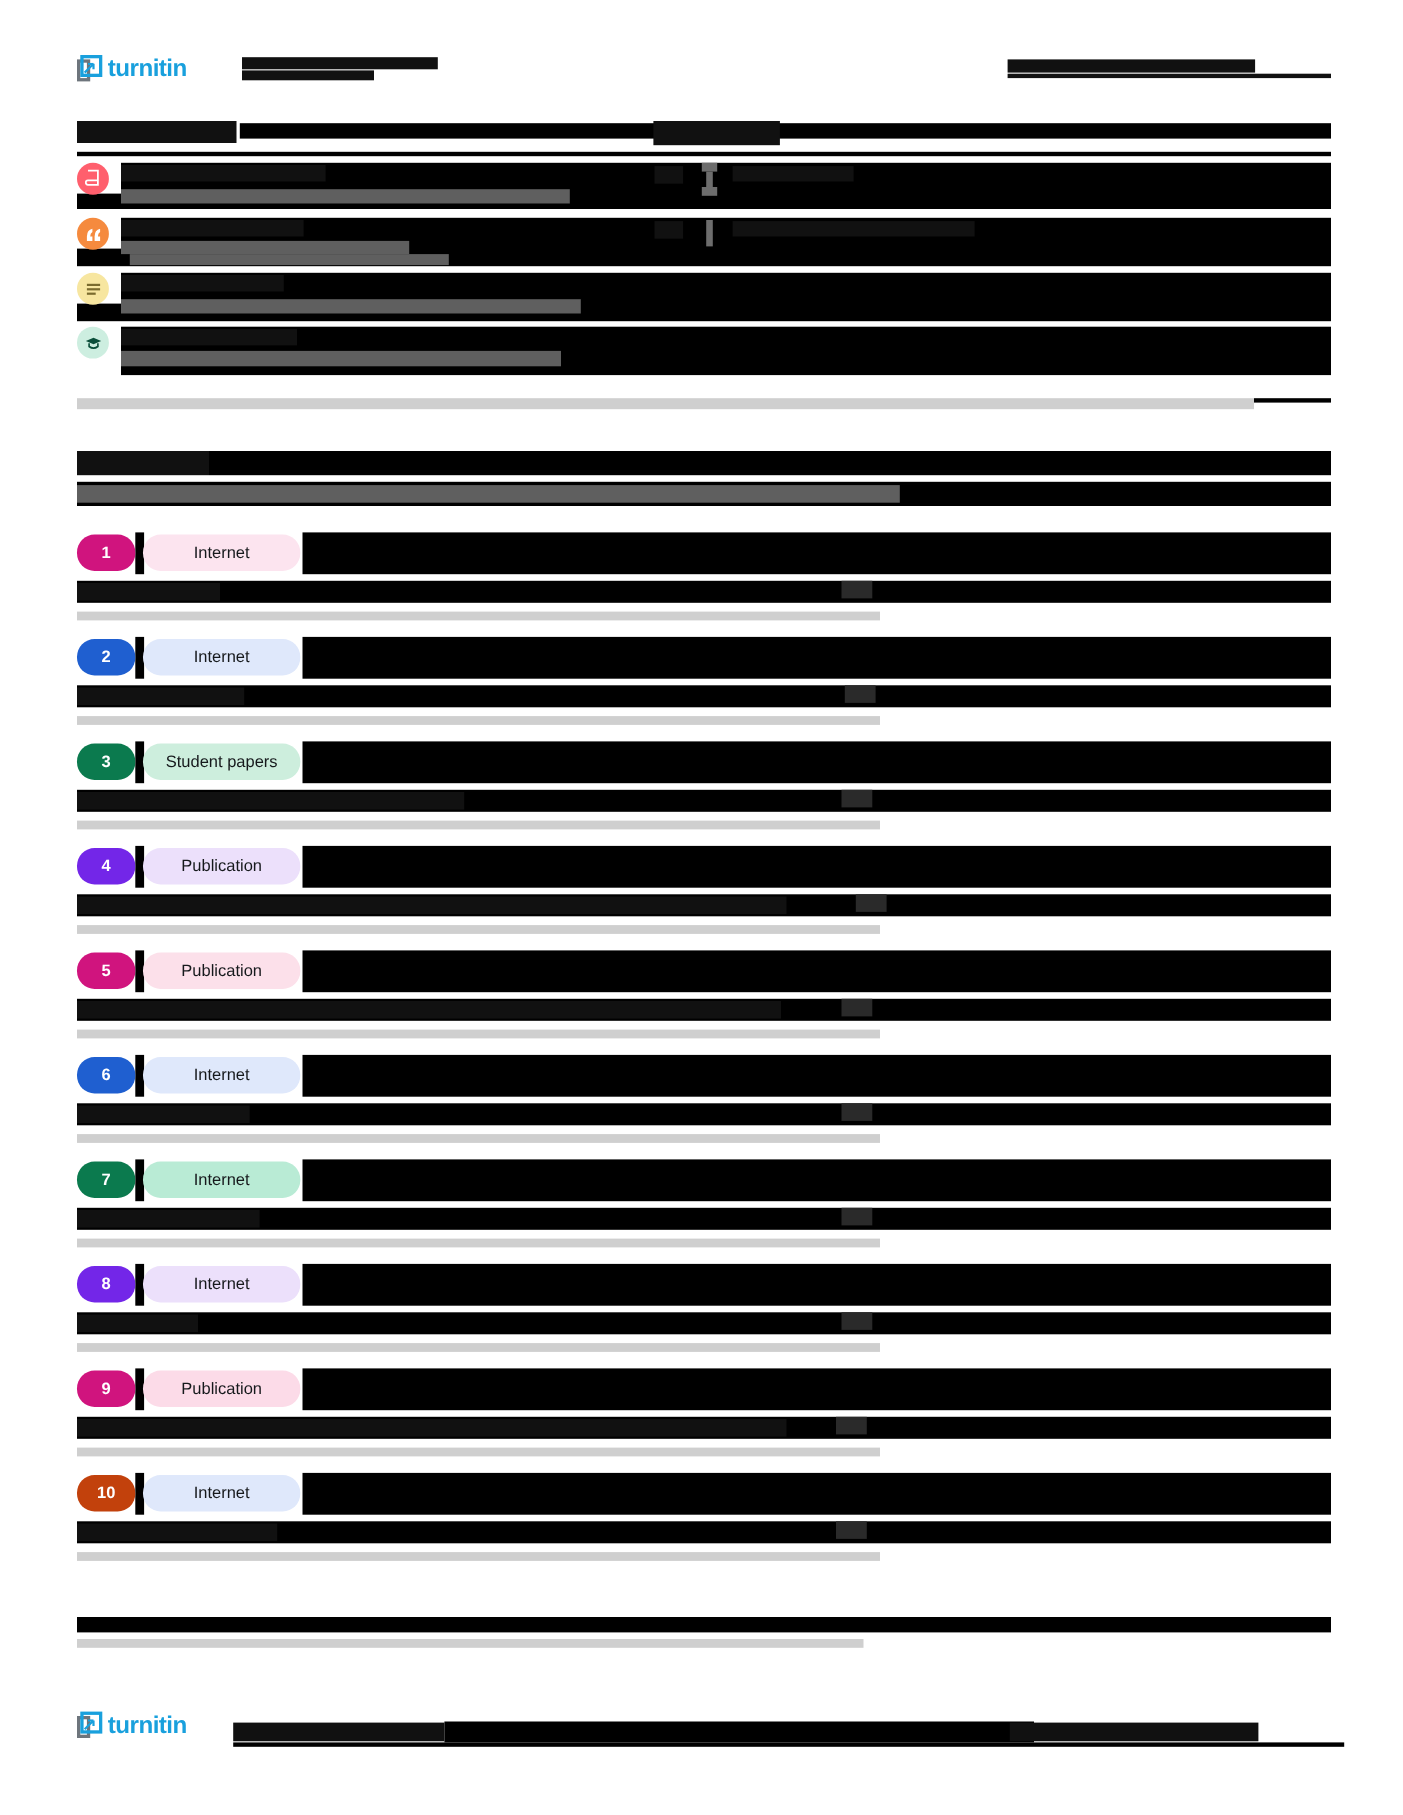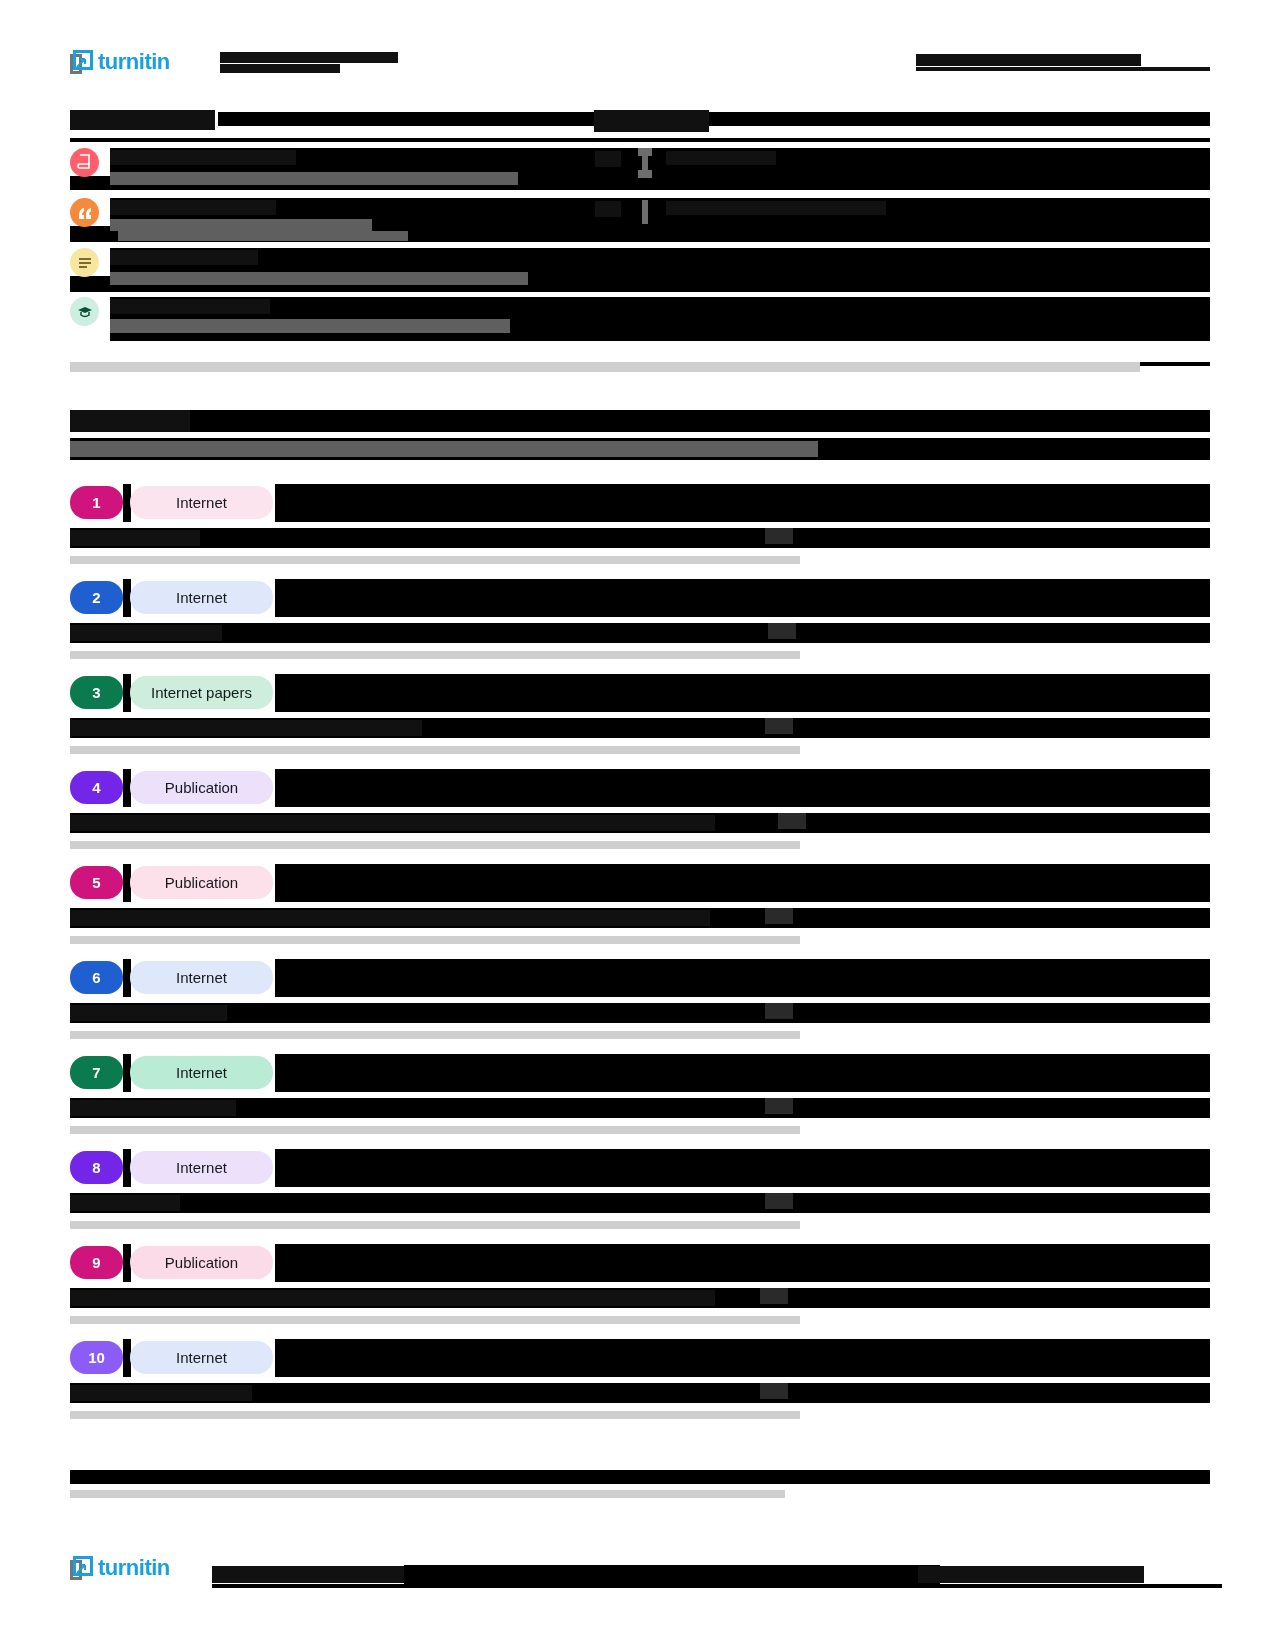--- a/index.html
+++ b/index.html
@@ -206,21 +206,21 @@
     <span class="meta rd"></span>
     <span class="meta-d rd soft" style="left:0;width:152px;"></span>
     <span class="meta-pct" style="left:698px;"></span>
     <span class="prog"></span>
   </div>
 
   <div class="entry" style="top:674px;">
     <span class="connector rd"></span>
     <span class="titlefill rd"></span>
     <span class="badge" style="background: rgb(11, 122, 78);">3</span>
-    <span class="pill" style="background: rgb(205, 238, 221); color: rgb(22, 25, 28);">Internet papers</span>
+    <span class="pill" style="background: rgb(205, 238, 221); color: rgb(22, 25, 28);">Student papers</span>
     <span class="meta rd"></span>
     <span class="meta-d rd soft" style="left:0;width:352px;"></span>
     <span class="meta-pct" style="left:695px;"></span>
     <span class="prog"></span>
   </div>
 
   <div class="entry" style="top:769px;">
     <span class="connector rd"></span>
     <span class="titlefill rd"></span>
     <span class="badge" style="background: rgb(115, 38, 232);">4</span>
@@ -282,21 +282,21 @@
     <span class="pill" style="background: rgb(252, 219, 232); color: rgb(22, 25, 28);">Publication</span>
     <span class="meta rd"></span>
     <span class="meta-d rd soft" style="left:0;width:645px;"></span>
     <span class="meta-pct" style="left:690px;"></span>
     <span class="prog"></span>
   </div>
 
   <div class="entry" style="top:1339px;">
     <span class="connector rd"></span>
     <span class="titlefill rd"></span>
-    <span class="badge" style="background: #8b5cf6;">10</span>
+    <span class="badge" style="background: #c2410c;">10</span>
     <span class="pill" style="background: rgb(223, 232, 251); color: rgb(22, 25, 28);">Internet</span>
     <span class="meta rd"></span>
     <span class="meta-d rd soft" style="left:0;width:182px;"></span>
     <span class="meta-pct" style="left:690px;"></span>
     <span class="prog"></span>
   </div>
 
   <div class="ftr-rule"></div>
   <div class="ftr-bar"></div>
 

